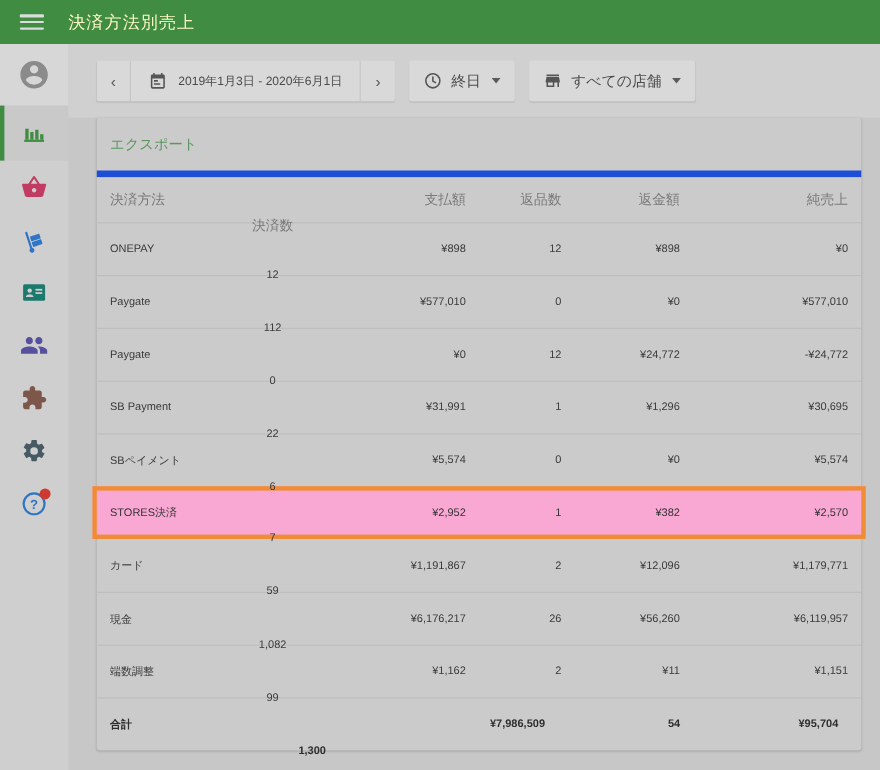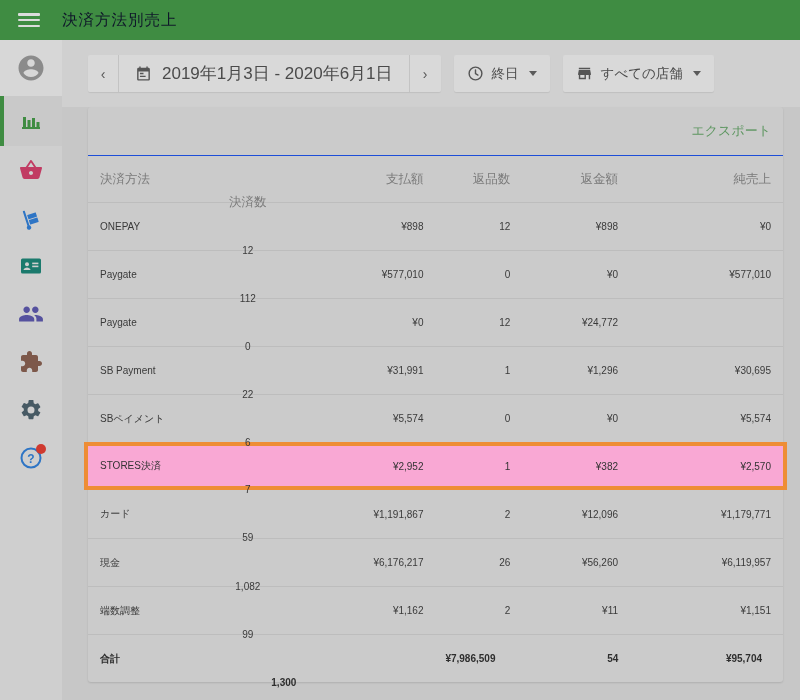--- a/index.html
+++ b/index.html
@@ -3,21 +3,21 @@
 <meta charset="utf-8">
 <style>
   * { box-sizing: border-box; margin: 0; padding: 0; }
   html,body { width:800px; height:700px; overflow:hidden; }
   body { font-family: "Liberation Sans", "DejaVu Sans", sans-serif; background:#c7c7c7; }
 
   
   .appbar { height:40px; background:#3f8c42; display:flex; align-items:center; padding:0 14px; position:relative; z-index:5; }
   .hamburger { width:22px; height:14px; display:flex; flex-direction:column; justify-content:space-between; cursor:pointer; margin:0 4px; }
   .hamburger span { display:block; height:2.5px; background:#dcdcdc; border-radius:1px; }
-  .appbar-title { color:#0f172a; font-size:15.5px; margin-left:18px; letter-spacing:1px; }
+  .appbar-title { color:#fef9c3; font-size:15.5px; margin-left:18px; letter-spacing:1px; }
 
   
   .shell { display:flex; height:660px; }
 
   
   .sidebar { width:62px; background:#cfcfcf; flex:0 0 62px; display:flex; flex-direction:column; }
   .side-item { height:48px; display:flex; align-items:center; justify-content:center; position:relative; }
   .side-item.avatar-item { height:56px; background:#d7d7d7; }
   .side-item.active { background:#c9c9c9; border-left:4px solid #3f8c42; height:50px; }
   .side-item.active svg { margin-left:-4px; }
@@ -25,29 +25,29 @@
   .help-wrap { position:relative; width:24px; height:24px; }
   .help-dot { position:absolute; top:-2px; right:-3px; width:10px; height:10px; border-radius:50%; background:#cf3a30; }
 
   
   .main { flex:1; display:flex; flex-direction:column; position:relative; }
   .toolbar { height:67px; background:#d0d0d0; display:flex; align-items:center; padding:0 17px 0 26px; gap:13px; }
   .btn-group { display:flex; height:37px; border-radius:2px; overflow:hidden; box-shadow:0 1px 1px rgba(0,0,0,0.08); }
   .seg { background:#d9d9d9; display:flex; align-items:center; justify-content:center; cursor:pointer; border-right:1px solid #c3c3c3; color:#4a4a4a; }
   .seg:last-child { border-right:none; }
   .seg.nav { width:31px; font-size:14px; color:#555; }
-  .seg.date { padding:0 16px; gap:10px; font-size:17px; }
+  .seg.date { padding:0 16px; gap:10px; font-size:11px; }
   .pill-btn { height:37px; background:#d9d9d9; border:none; border-radius:2px; display:flex; align-items:center; gap:8px; padding:0 13px; font-size:13.5px; color:#4a4a4a; cursor:pointer; box-shadow:0 1px 1px rgba(0,0,0,0.08); font-family:Liberation Sans, sans-serif; }
   .caret { width:0; height:0; border-left:4px solid transparent; border-right:4px solid transparent; border-top:5px solid #5a5a5a; margin-left:2px; }
 
   
   .card { background:#cbcbcb; border-radius:3px; margin:0 17px 0 26px; box-shadow:0 1px 2px rgba(0,0,0,0.12); }
-  .export-row { height:48px; display:flex; align-items:center; padding:0 12px;justify-content:flex-end; }
+  .export-row { height:48px; display:flex; align-items:center; padding:0 12px; }
   .export-link { color:#5d9660; font-size:13px; cursor:pointer; }
-  .thead { height:47px; display:flex; align-items:center; border-top:1px solid #1d4ed8; color:#7a7a7a; font-size:12.5px; }
+  .thead { height:47px; display:flex; align-items:center; border-top:6px solid #1d4ed8; color:#7a7a7a; font-size:12.5px; }
   .trow { height:48px; display:flex; align-items:center; border-top:1px solid #bdbdbd; color:#3a3a3a; font-size:10px; }
   .trow.highlight { background:#f9a8d4; border:4px solid #ee8d35; margin:0 -4px; color:#333; }
   .trow.after-highlight { border-top:none; }
   .trow.total { font-weight:bold; color:#2e2e2e;gap:36px; }
   .cell { padding:0 12px; white-space:nowrap; overflow:hidden; }
   .c0 { flex:0 0 17%; text-align:left; }
   .c1 { flex:0 0 12%; text-align:center;margin-top:47px; }
   .c2 { flex:0 0 21%; text-align:right; }
   .c3 { flex:0 0 12.5%; text-align:right; }
   .c4 { flex:0 0 15.5%; text-align:right; }
@@ -198,20 +198,21 @@
             <div class="cell c3">0</div>
             <div class="cell c4">¥0</div>
             <div class="cell c5">¥577,010</div>
           </div>
           <div class="trow">
             <div class="cell c0">Paygate</div>
             <div class="cell c1">0</div>
             <div class="cell c2">¥0</div>
             <div class="cell c3">12</div>
             <div class="cell c4">¥24,772</div>
+            <div class="cell c5">-¥24,772</div>
           </div>
           <div class="trow">
             <div class="cell c0">SB Payment</div>
             <div class="cell c1">22</div>
             <div class="cell c2">¥31,991</div>
             <div class="cell c3">1</div>
             <div class="cell c4">¥1,296</div>
             <div class="cell c5">¥30,695</div>
           </div>
           <div class="trow">

